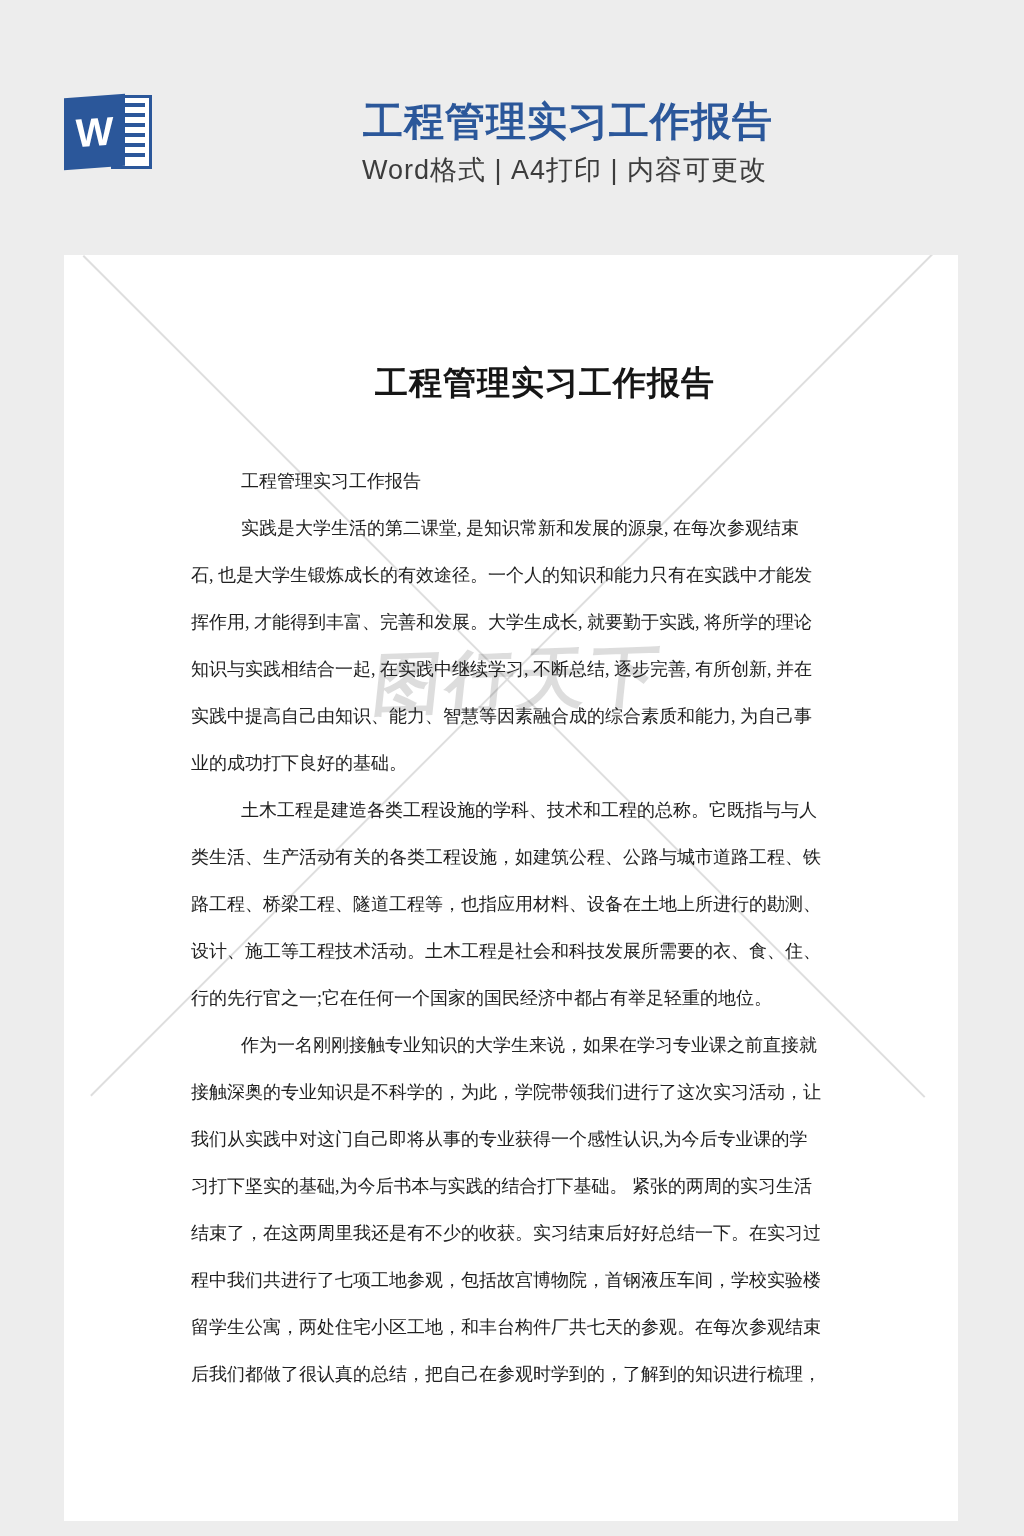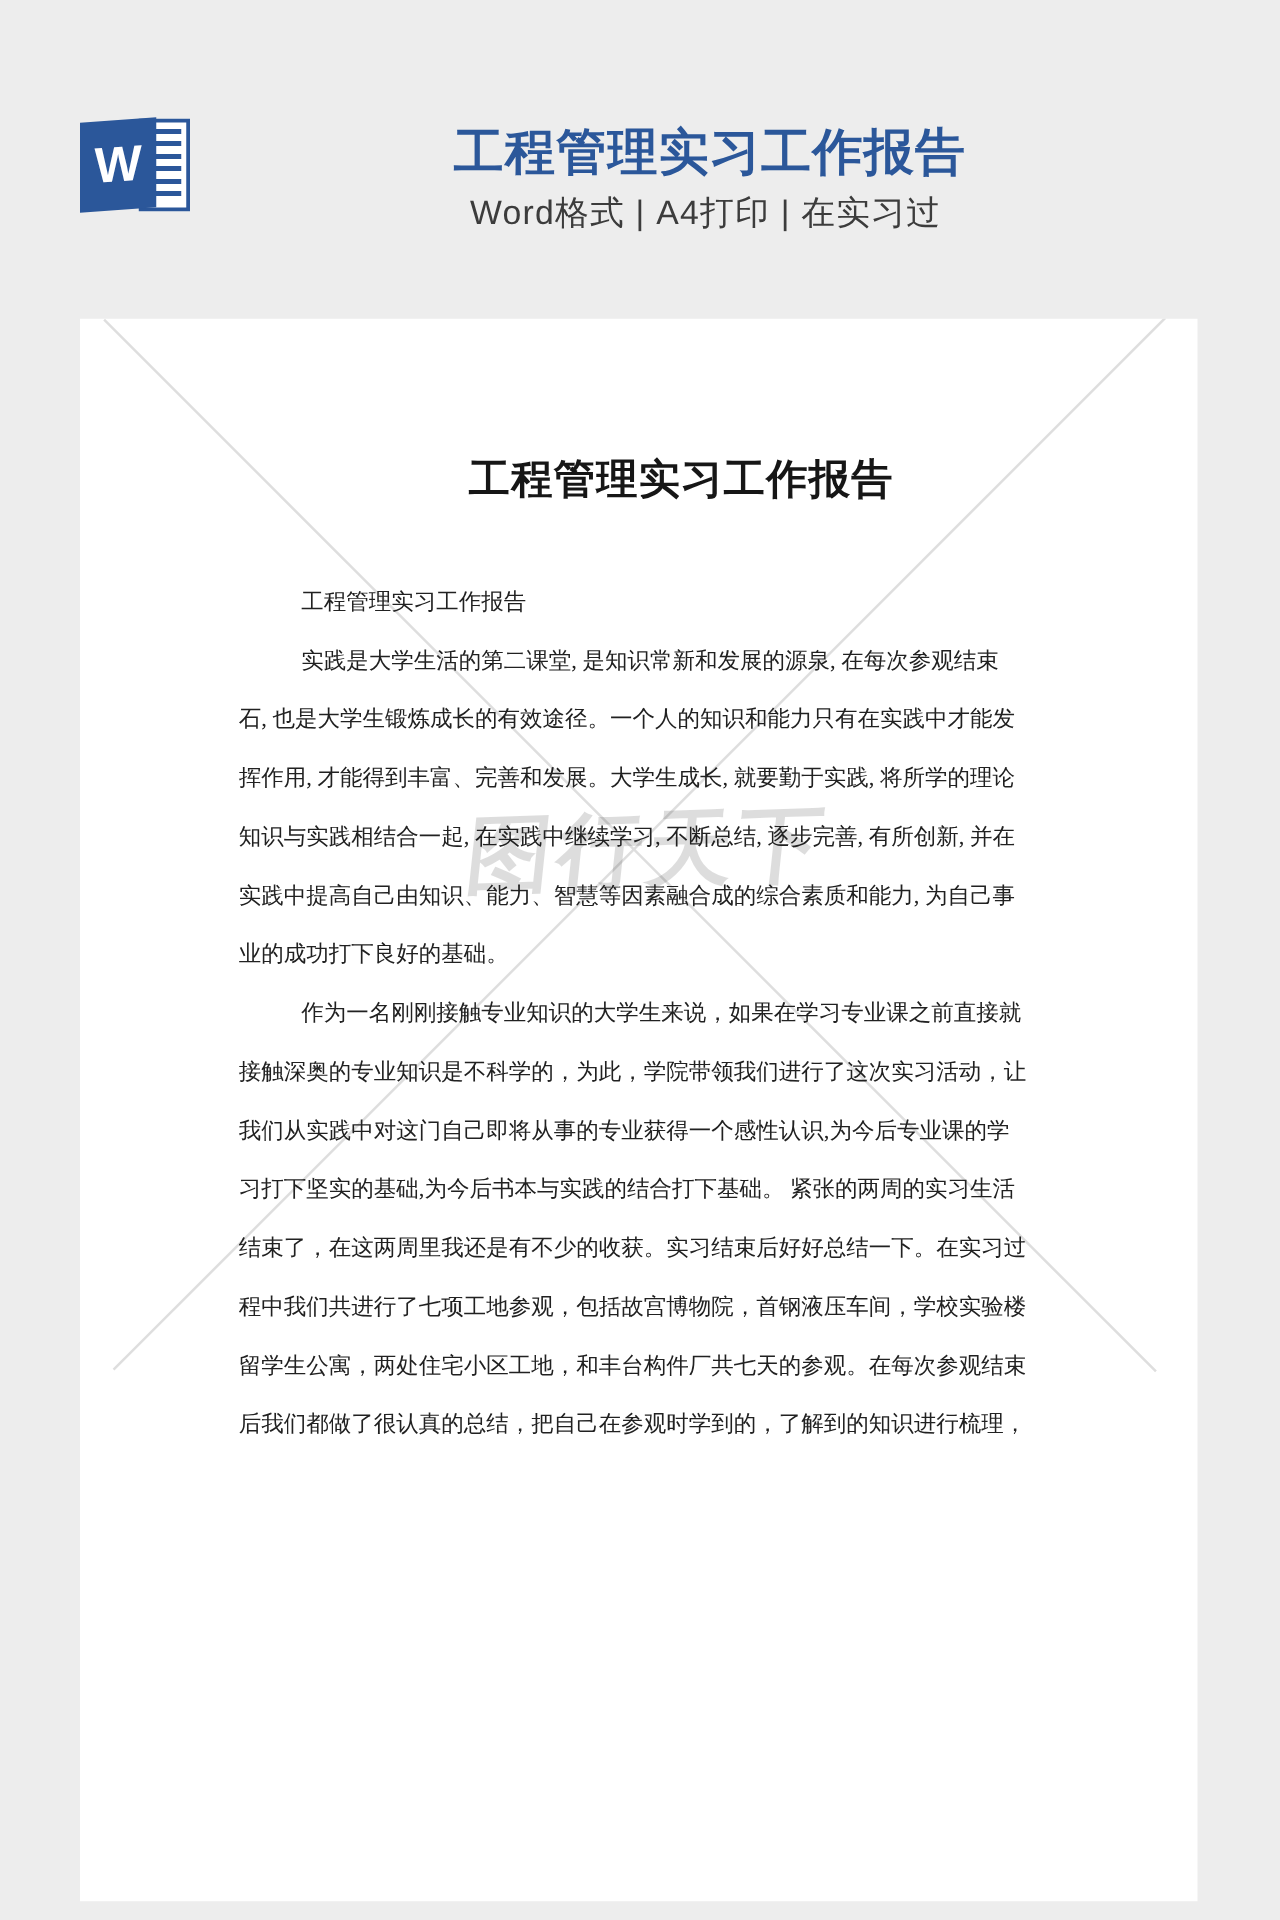--- a/index.html
+++ b/index.html
@@ -52,36 +52,41 @@
   <div class="site-header">
     <div class="word-icon">
       <div class="doc-sheet">
         <div class="doc-sheet-lines"></div>
       </div>
       <div class="w-panel">
         <span class="w-letter">W</span>
       </div>
     </div>
     <div class="header-title">工程管理实习工作报告</div>
-    <div class="header-subtitle">Word格式 | A4打印 | 在实习过</div>
+    <div class="header-subtitle">Word格式 | A4打印 | 内容可更改</div>
   </div>
 
   <div class="page">
     <div class="wm-line wm-line-tl"></div>
     <div class="wm-line wm-line-tr"></div>
     <div class="wm-logo">图行天下</div>
     <h1 class="doc-title">工程管理实习工作报告</h1>
     <div class="doc-body">
         <div class="paragraph">工程管理实习工作报告</div>
         <div class="paragraph">实践是大学生活的第二课堂, 是知识常新和发展的源泉, 在每次参观结束
 石, 也是大学生锻炼成长的有效途径。一个人的知识和能力只有在实践中才能发
 挥作用, 才能得到丰富、完善和发展。大学生成长, 就要勤于实践, 将所学的理论
 知识与实践相结合一起, 在实践中继续学习, 不断总结, 逐步完善, 有所创新, 并在
 实践中提高自己由知识、能力、智慧等因素融合成的综合素质和能力, 为自己事
 业的成功打下良好的基础。</div>
+        <div class="paragraph">土木工程是建造各类工程设施的学科、技术和工程的总称。它既指与与人
+类生活、生产活动有关的各类工程设施，如建筑公程、公路与城市道路工程、铁
+路工程、桥梁工程、隧道工程等，也指应用材料、设备在土地上所进行的勘测、
+设计、施工等工程技术活动。土木工程是社会和科技发展所需要的衣、食、住、
+行的先行官之一;它在任何一个国家的国民经济中都占有举足轻重的地位。</div>
         <div class="paragraph">作为一名刚刚接触专业知识的大学生来说，如果在学习专业课之前直接就
 接触深奥的专业知识是不科学的，为此，学院带领我们进行了这次实习活动，让
 我们从实践中对这门自己即将从事的专业获得一个感性认识,为今后专业课的学
 习打下坚实的基础,为今后书本与实践的结合打下基础。 紧张的两周的实习生活
 结束了，在这两周里我还是有不少的收获。实习结束后好好总结一下。在实习过
 程中我们共进行了七项工地参观，包括故宫博物院，首钢液压车间，学校实验楼
 留学生公寓，两处住宅小区工地，和丰台构件厂共七天的参观。在每次参观结束
 后我们都做了很认真的总结，把自己在参观时学到的，了解到的知识进行梳理，</div>
       </div>
   </div>

